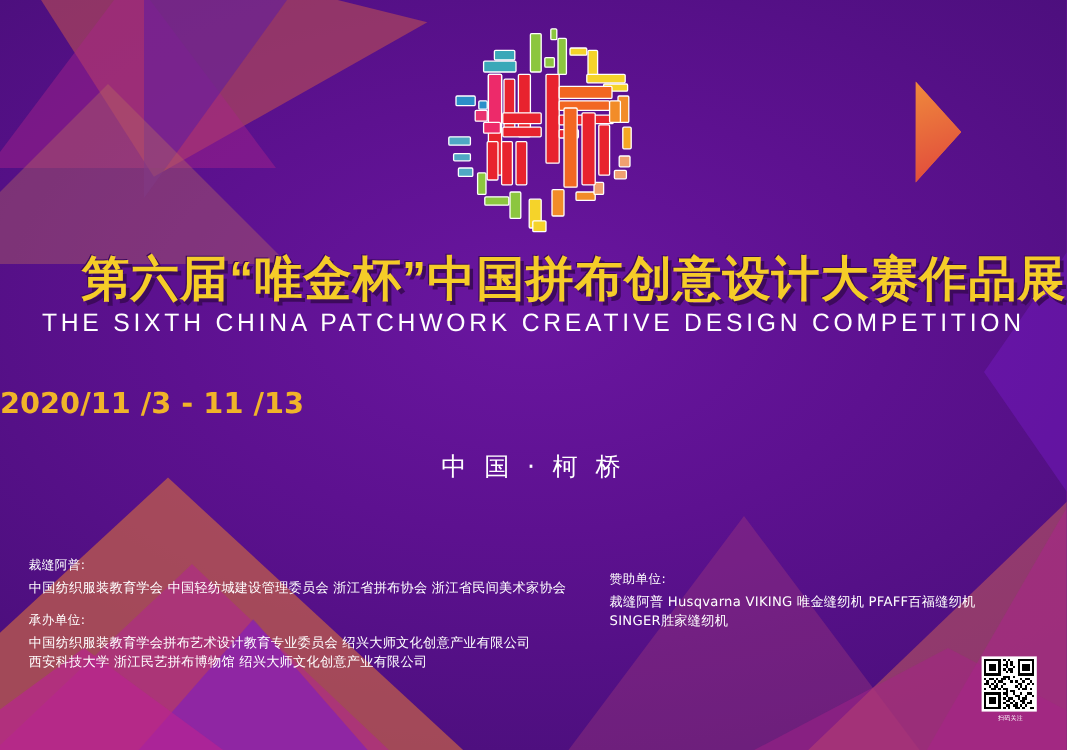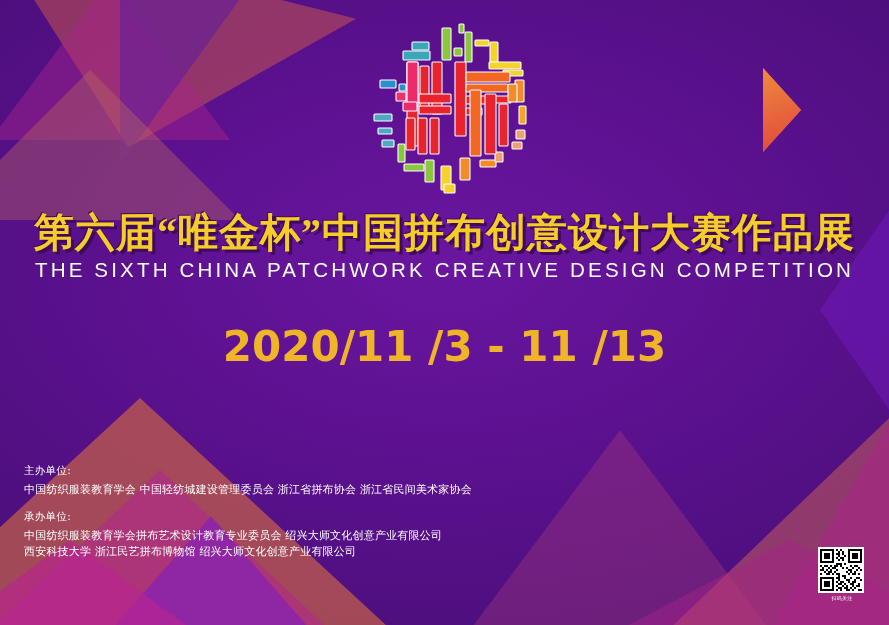--- a/index.html
+++ b/index.html
@@ -75,38 +75,38 @@
   }
 
   
   .logo{
     position:absolute;left:362px;top:18px;width:180px;height:178px;
   }
   .logo svg{display:block;width:180px;height:178px;}
 
   
   .title-cn{
-    position:absolute;left:0;right:0;top:205px;text-align:center;
-    font-family:Liberation Serif, serif;
+    position:absolute;left:0;right:0;top:205px;text-align:right;
+    font-family:Liberation Sans, sans-serif;
     font-weight:bold;font-size:40px;letter-spacing:1px;
     color:#f5cc28;
     text-shadow:3px 3px 0 #3d0a5c, -1px -1px 0 #3d0a5c;
     white-space:nowrap;
   }
   .title-en{
     position:absolute;left:0;right:0;top:258px;text-align:center;
     font-family:"Liberation Sans","DejaVu Sans",sans-serif;
     font-weight:normal;font-size:21px;letter-spacing:3.2px;
     color:#ffffff;white-space:nowrap;
     transform:scaleX(.98);
   }
   .date-line{
-    position:absolute;left:0;right:0;top:322px;text-align:center;
+    position:absolute;left:0;right:0;top:322px;
     font-family:"DejaVu Sans","Liberation Sans",sans-serif;
-    font-weight:bold;font-size:42px;letter-spacing:0px;
+    font-weight:bold;font-size:24px;letter-spacing:0px;
     color:#f0b429;white-space:nowrap;
   }
   .place-line{
     position:absolute;left:0;right:0;top:375px;text-align:center;
     font-family:"DejaVu Sans","Liberation Sans",sans-serif;
     font-size:21px;letter-spacing:4px;color:#ffffff;white-space:nowrap;
   }
 
   
   .credits{position:absolute;left:0;top:0;width:889px;height:625px;}
@@ -214,37 +214,43 @@
         <rect x="123" y="76" width="11" height="60" rx="1" fill="#e8232e"></rect>
         <rect x="137" y="86" width="9" height="42" rx="1" fill="#e8232e"></rect>
         <rect x="146" y="66" width="9" height="18" rx="1" fill="#f28c28"></rect>
       </g>
     </svg>
   </div>
 
   <div class="title-cn">第六届“唯金杯”中国拼布创意设计大赛作品展</div>
   <div class="title-en">THE SIXTH CHINA PATCHWORK CREATIVE DESIGN COMPETITION</div>
   <div class="date-line">2020/11 /3 - 11 /13</div>
+  <div class="place-line">中 国 · 柯 桥</div>
 
   <div class="credits">
 
     <div class="col-left">
       <div class="cr-group">
-        <div class="cr-head">主办单位:</div>
+        <div class="cr-head">裁缝阿普:</div>
         <div class="cr-line">中国纺织服装教育学会   中国轻纺城建设管理委员会   浙江省拼布协会   浙江省民间美术家协会</div>
       </div>
       <div class="cr-group">
         <div class="cr-head">承办单位:</div>
         <div class="cr-line">中国纺织服装教育学会拼布艺术设计教育专业委员会    绍兴大师文化创意产业有限公司</div>
         <div class="cr-line">西安科技大学   浙江民艺拼布博物馆   绍兴大师文化创意产业有限公司</div>
       </div>
     </div>
 
     <div class="col-right">
       <div class="cr-group">
+      </div>
+      <div class="cr-group">
+        <div class="cr-head">赞助单位:</div>
+        <div class="cr-line">裁缝阿普    Husqvarna VIKING 唯金缝纫机    PFAFF百福缝纫机</div>
+        <div class="cr-line">SINGER胜家缝纫机</div>
       </div>
     </div>
 
   </div>
 
   <div class="qr-wrap">
     <div class="qr">
       <svg viewBox="0 0 21 21" width="42" height="42" shape-rendering="crispEdges">
         <rect width="21" height="21" fill="#ffffff"></rect>
         <g fill="#000000">

